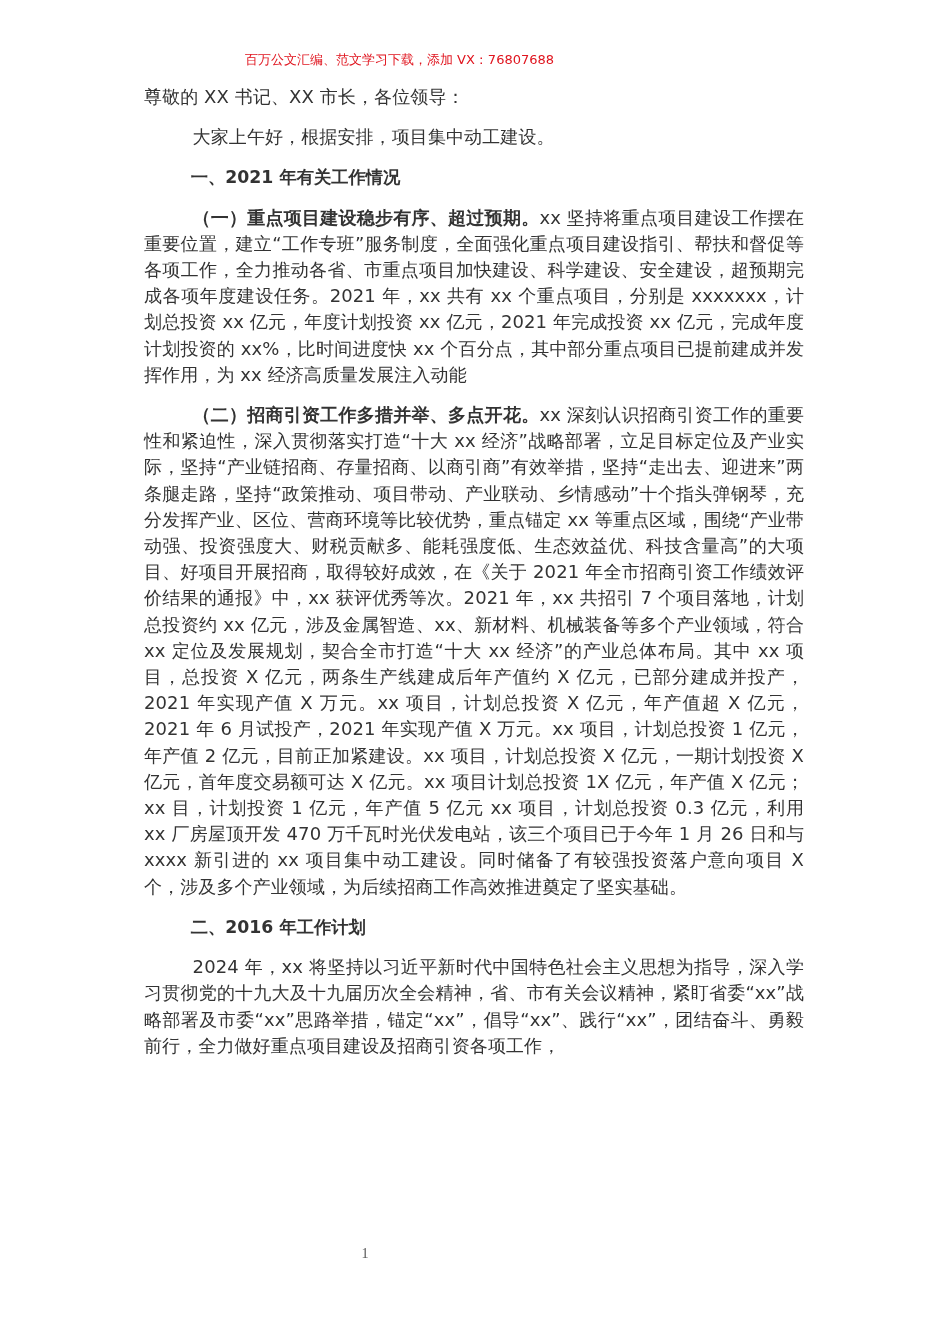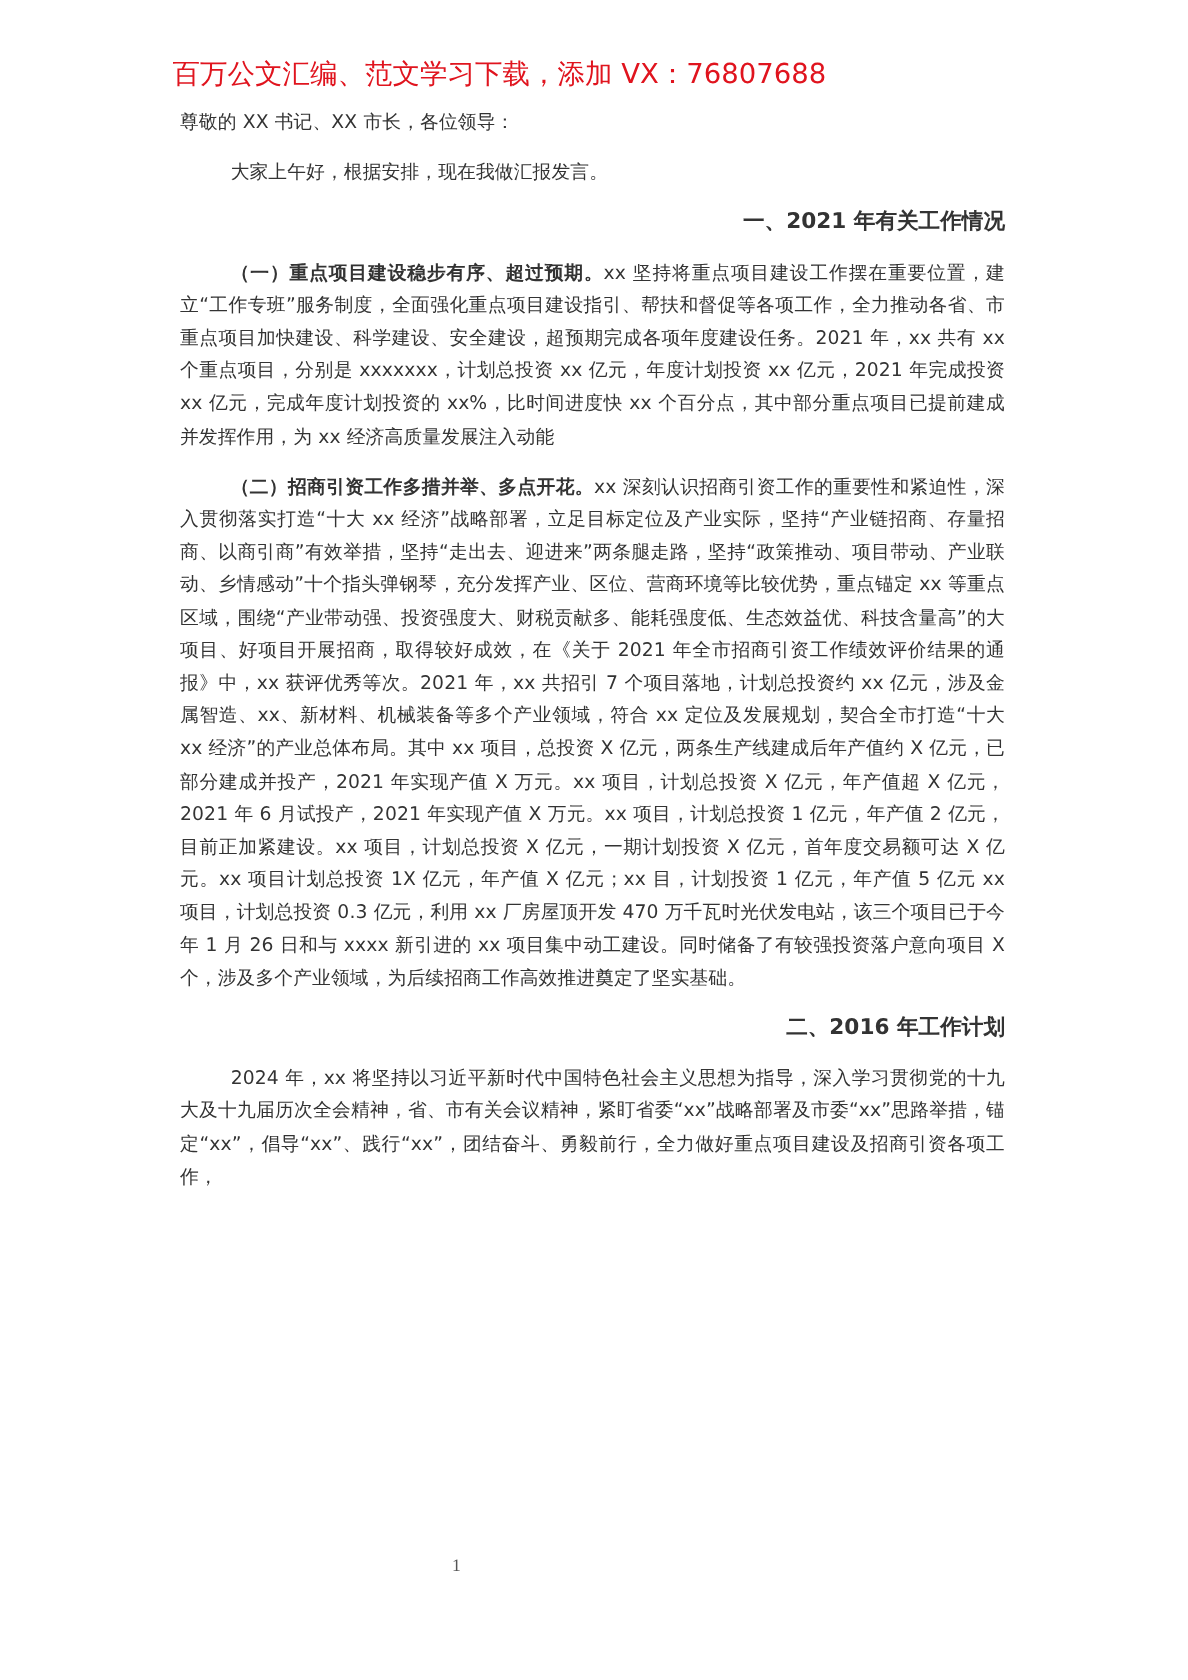--- a/index.html
+++ b/index.html
@@ -1,37 +1,37 @@
 <!DOCTYPE html>
 <html><head>
 <meta charset="utf-8">
 <style>
   html, body { margin: 0; padding: 0; background: #ffffff; }
   body { width: 950px; height: 1344px; position: relative; overflow: hidden;
          font-family: "DejaVu Sans", "Liberation Sans", sans-serif; color: #333333; }
   .banner { position: absolute; top: 47px; left: 0; width: 799px; text-align: center;
-            color: #e0141e; font-size: 22px; line-height: 26px; letter-spacing: 0px; }
+            color: #e0141e; font-size: 13px; line-height: 26px; letter-spacing: 0px; }
   .page { position: absolute; left: 144px; top: 84px; width: 660px; }
-  .p { font-size: 15px; line-height: 26.2px; margin: 0; text-align: justify; letter-spacing: 0.1px; }
+  .p { font-size: 18px; line-height: 26.2px; margin: 0; text-align: justify; letter-spacing: 0.1px; }
   .salute { margin-top: 0; }
   .indent { text-indent: 2.7em; }
   .gap { margin-top: 14px; }
-  .h { font-weight: bold; font-size: 17.3px; line-height: 26.2px; margin: 14px 0 0 0; text-indent: 2.7em; color: #333; text-align: right; }
+  .h { font-weight: bold; font-size: 17.3px; line-height: 26.2px; margin: 14px 0 0 0; text-indent: 2.7em; color: #333; }
   .sub { font-weight: bold; }
   .pagenum { position: absolute; top: 1246px; left: 0; width: 730px; text-align: center;
              font-family: "Liberation Serif", serif; font-size: 14px; color: #555; }
 </style>
 </head>
 <body>
 
 <div class="banner">百万公文汇编、范文学习下载，添加 VX：76807688</div>
 
 <div class="page">
   <p class="p salute">尊敬的 XX 书记、XX 市长，各位领导：</p>
-  <p class="p indent gap">大家上午好，根据安排，现在我做汇报发言。</p>
+  <p class="p indent gap">大家上午好，根据安排，项目集中动工建设。</p>
 
   <p class="h">一、2021 年有关工作情况</p>
 
   <p class="p indent gap"><span class="sub">（一）重点项目建设稳步有序、超过预期。</span><span>xx 坚持将重点项目建设工作摆在重要位置，建立“工作专班”服务制度，全面强化重点项目建设指引、帮扶和督促等各项工作，全力推动各省、市重点项目加快建设、科学建设、安全建设，超预期完成各项年度建设任务。2021 年，xx 共有 xx 个重点项目，分别是 xxxxxxx，计划总投资 xx 亿元，年度计划投资 xx 亿元，2021 年完成投资 xx 亿元，完成年度计划投资的 xx%，比时间进度快 xx 个百分点，其中部分重点项目已提前建成并发挥作用，为 xx 经济高质量发展注入动能</span></p>
 
   <p class="p indent gap"><span class="sub">（二）招商引资工作多措并举、多点开花。</span><span>xx 深刻认识招商引资工作的重要性和紧迫性，深入贯彻落实打造“十大 xx 经济”战略部署，立足目标定位及产业实际，坚持“产业链招商、存量招商、以商引商”有效举措，坚持“走出去、迎进来”两条腿走路，坚持“政策推动、项目带动、产业联动、乡情感动”十个指头弹钢琴，充分发挥产业、区位、营商环境等比较优势，重点锚定 xx 等重点区域，围绕“产业带动强、投资强度大、财税贡献多、能耗强度低、生态效益优、科技含量高”的大项目、好项目开展招商，取得较好成效，在《关于 2021 年全市招商引资工作绩效评价结果的通报》中，xx 获评优秀等次。2021 年，xx 共招引 7 个项目落地，计划总投资约 xx 亿元，涉及金属智造、xx、新材料、机械装备等多个产业领域，符合 xx 定位及发展规划，契合全市打造“十大 xx 经济”的产业总体布局。其中 xx 项目，总投资 X 亿元，两条生产线建成后年产值约 X 亿元，已部分建成并投产，2021 年实现产值 X 万元。xx 项目，计划总投资 X 亿元，年产值超 X 亿元，2021 年 6 月试投产，2021 年实现产值 X 万元。xx 项目，计划总投资 1 亿元，年产值 2 亿元，目前正加紧建设。xx 项目，计划总投资 X 亿元，一期计划投资 X 亿元，首年度交易额可达 X 亿元。xx 项目计划总投资 1X 亿元，年产值 X 亿元；xx 目，计划投资 1 亿元，年产值 5 亿元 xx 项目，计划总投资 0.3 亿元，利用 xx 厂房屋顶开发 470 万千瓦时光伏发电站，该三个项目已于今年 1 月 26 日和与 xxxx 新引进的 xx 项目集中动工建设。同时储备了有较强投资落户意向项目 X 个，涉及多个产业领域，为后续招商工作高效推进奠定了坚实基础。</span></p>
 
   <p class="h">二、2016 年工作计划</p>
   <p class="p indent gap">2024 年，xx 将坚持以习近平新时代中国特色社会主义思想为指导，深入学习贯彻党的十九大及十九届历次全会精神，省、市有关会议精神，紧盯省委“xx”战略部署及市委“xx”思路举措，锚定“xx”，倡导“xx”、践行“xx”，团结奋斗、勇毅前行，全力做好重点项目建设及招商引资各项工作，</p>
 </div>

